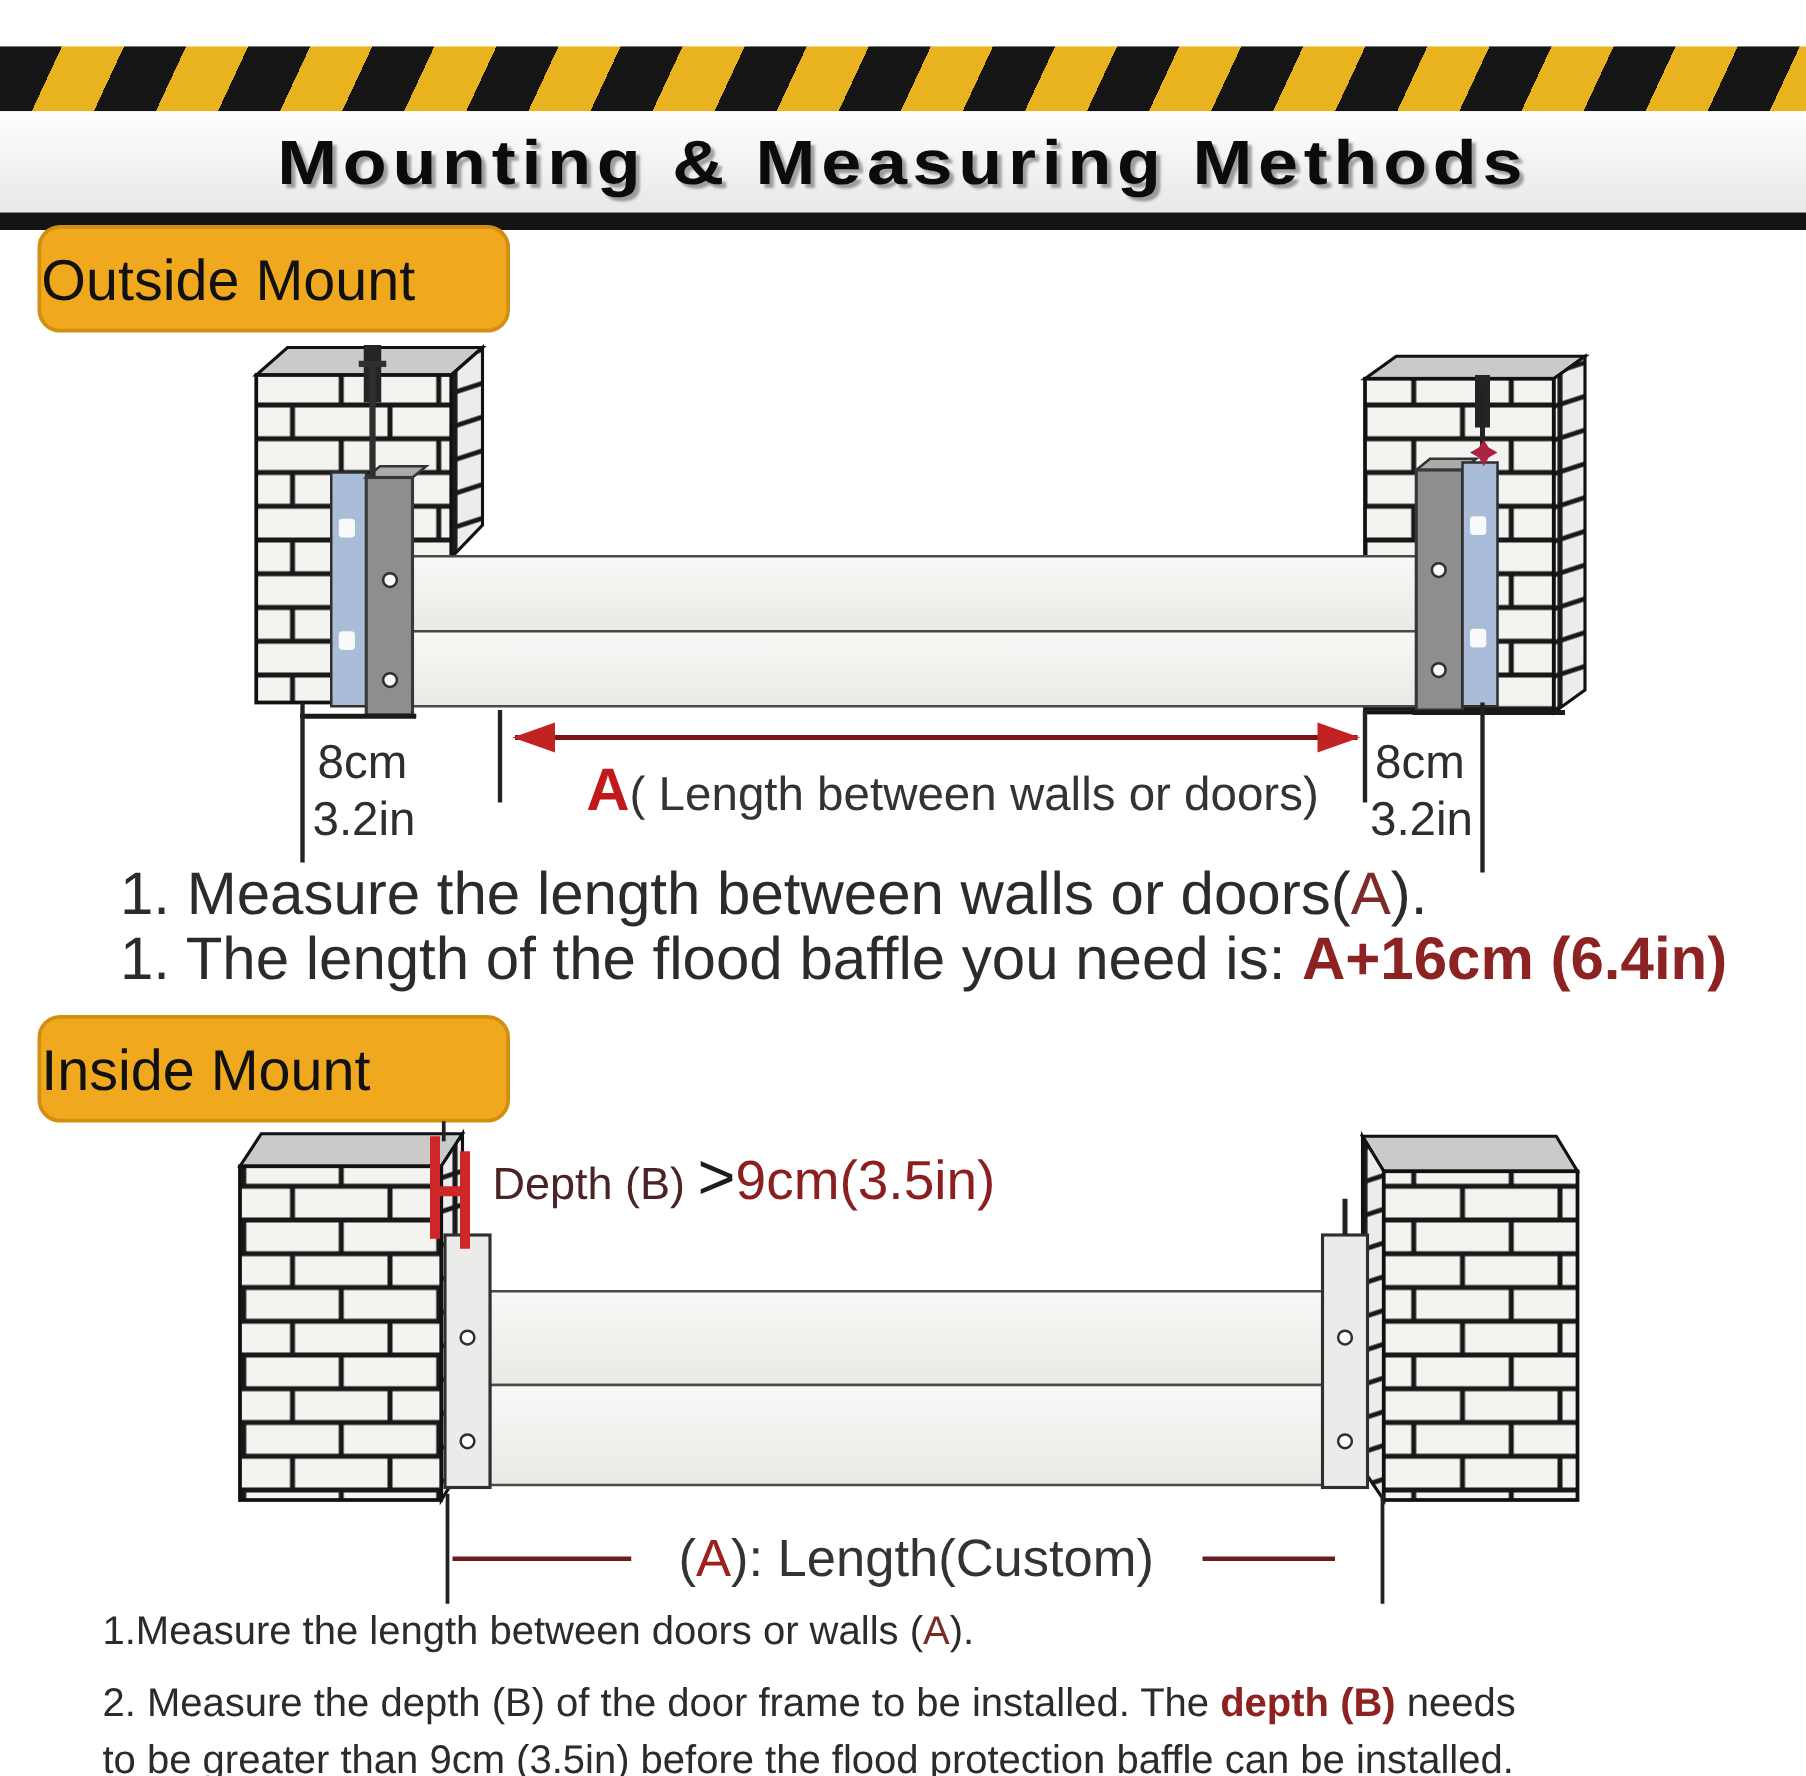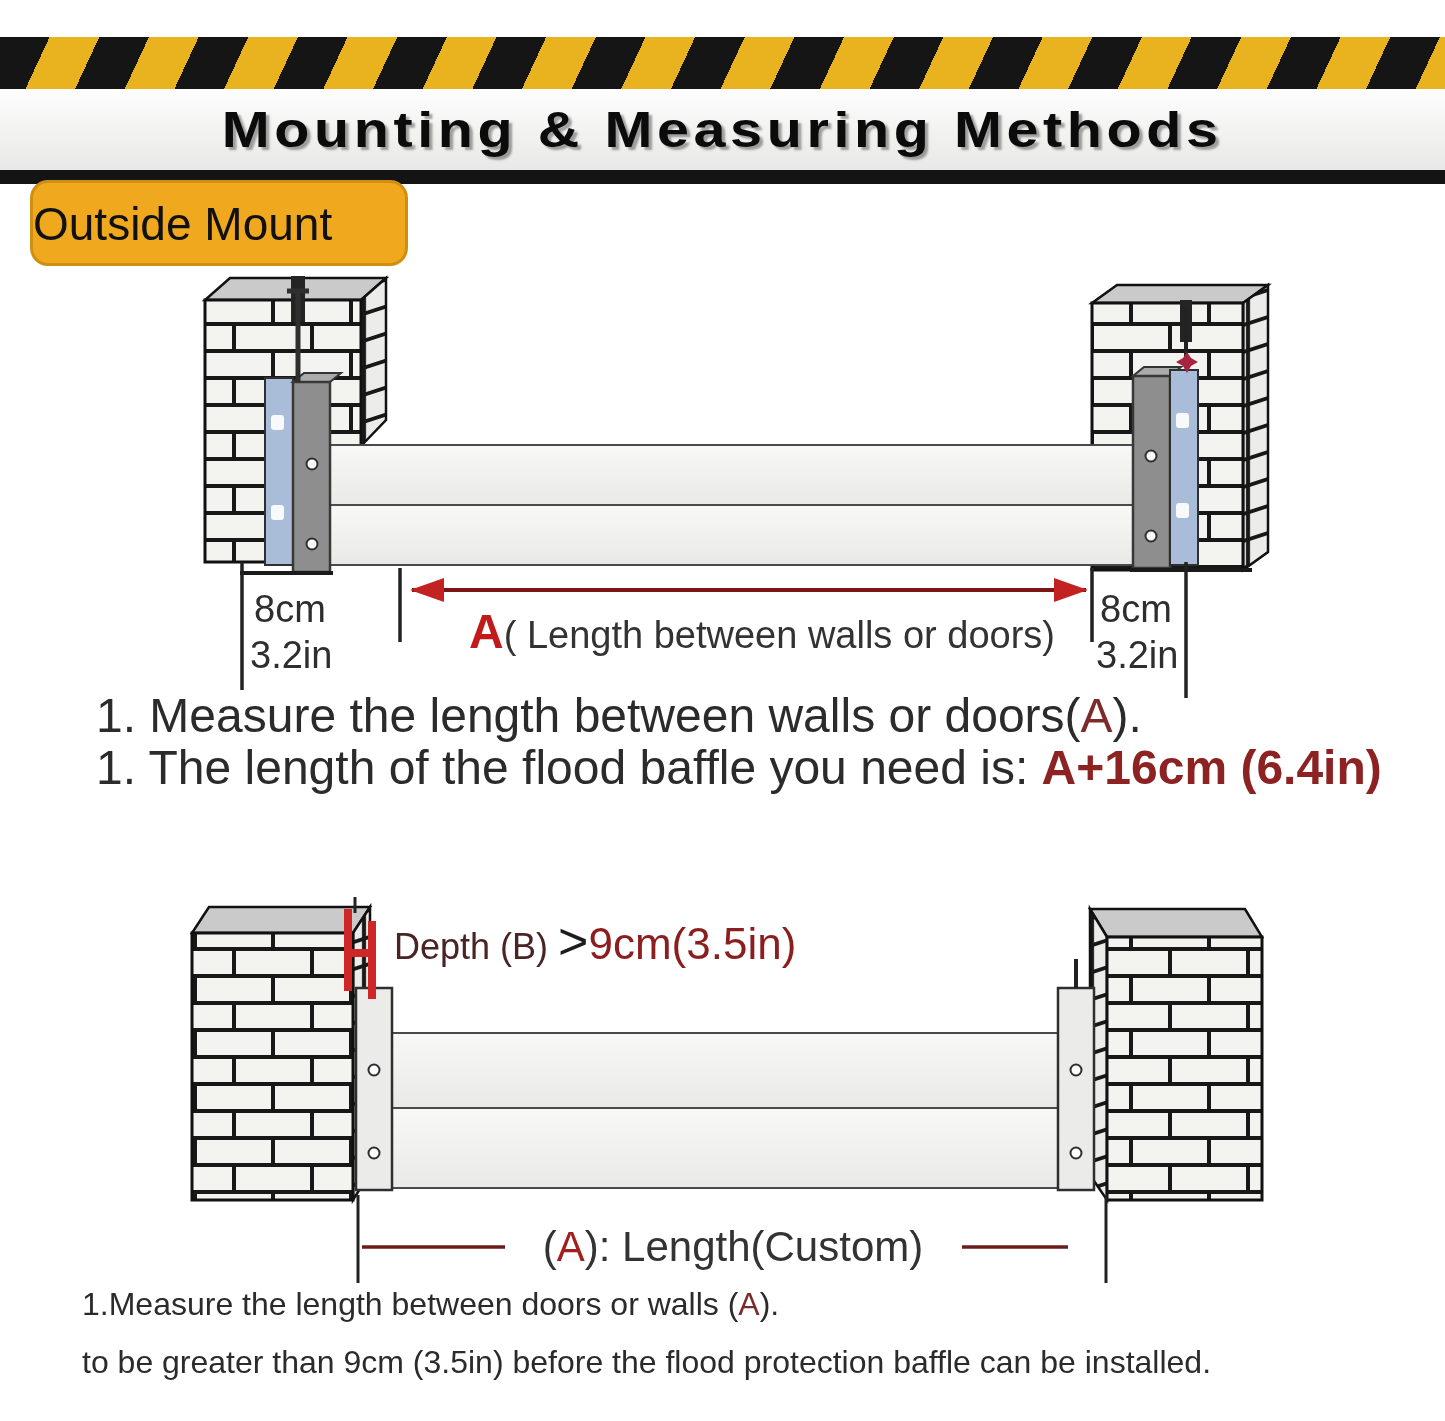--- a/index.html
+++ b/index.html
@@ -134,20 +134,21 @@
       <text x="1096" y="398" font-size="38" fill="#2e2e2e">3.2in</text>
       <text x="762" y="378" text-anchor="middle"><tspan font-size="48" font-weight="bold" fill="#c21a1a">A</tspan><tspan font-size="38" fill="#333">( Length between walls or doors)</tspan></text>
     </g>
   </svg>
 
   <div class="steps outside-steps">
     <p class="step1"><span>1. Measure the length between walls or doors(</span><span class="red-a">A</span><span>).</span></p>
     <p class="step2"><span>1. The length of the flood baffle you need is: </span><span class="red-text">A+16cm (6.4in)</span></p>
   </div>
 
+  <div class="section-label label-inside">Inside Mount</div>
 
   <svg class="diagram inside" viewBox="0 0 1445 400">
     <defs>
       <pattern id="bB" patternUnits="userSpaceOnUse" width="78" height="54">
         <rect width="78" height="54" fill="#181818"></rect>
         <rect x="2" y="2" width="74" height="23" fill="#f3f3f0"></rect>
         <rect x="-37" y="29" width="74" height="23" fill="#f3f3f0"></rect>
         <rect x="41" y="29" width="74" height="23" fill="#f3f3f0"></rect>
       </pattern>
       <pattern id="sB" patternUnits="userSpaceOnUse" width="26" height="54" patternTransform="skewY(-18)">
@@ -203,16 +204,17 @@
       <line x1="358" y1="300" x2="358" y2="388" stroke="#222" stroke-width="3"></line>
       <line x1="1106" y1="300" x2="1106" y2="388" stroke="#222" stroke-width="3"></line>
       <line x1="362" y1="352" x2="505" y2="352" stroke="#6b1c1c" stroke-width="3.5"></line>
       <line x1="962" y1="352" x2="1068" y2="352" stroke="#6b1c1c" stroke-width="3.5"></line>
       <text x="733" y="366" text-anchor="middle" font-size="42"><tspan fill="#333">(</tspan><tspan fill="#a02020">A</tspan><tspan fill="#333">): Length(Custom)</tspan></text>
     </g>
   </svg>
 
   <div class="steps inside-steps">
     <p class="step1"><span>1.Measure the length between doors or walls (</span><span class="red-a">A</span><span>).</span></p>
+    <p class="step2"><span>2. Measure the depth (B) of the door frame to be installed. The </span><span class="red-text">depth (B)</span><span> needs</span></p>
     <p class="step3">to be greater than 9cm (3.5in) before the flood protection baffle can be installed.</p>
   </div>
 
 </div>
 
 </body></html>

